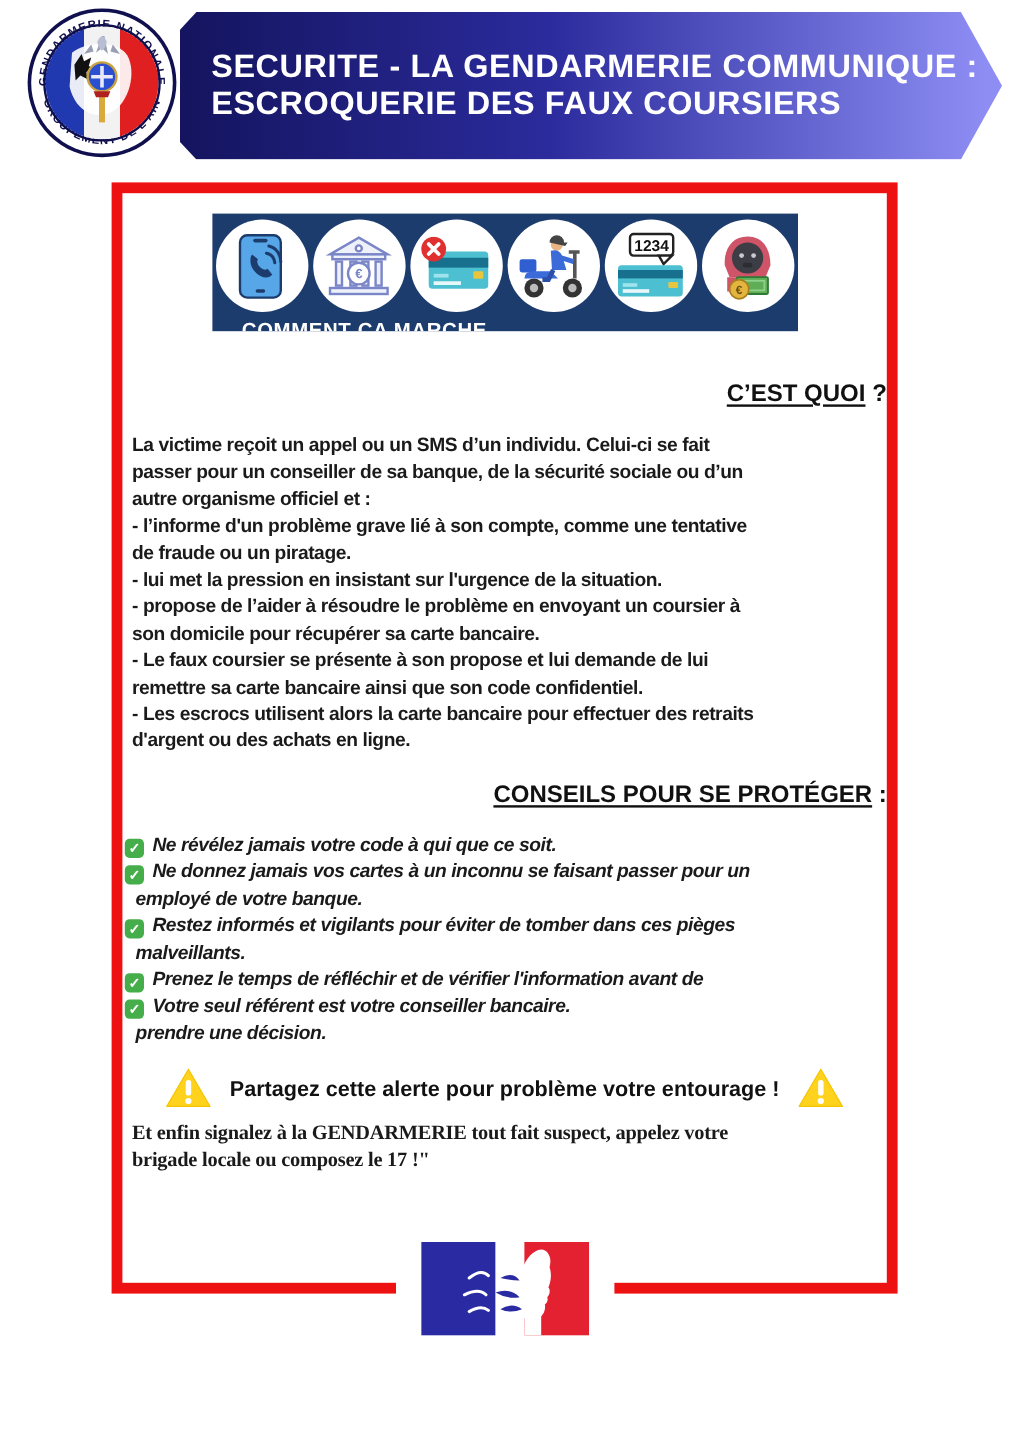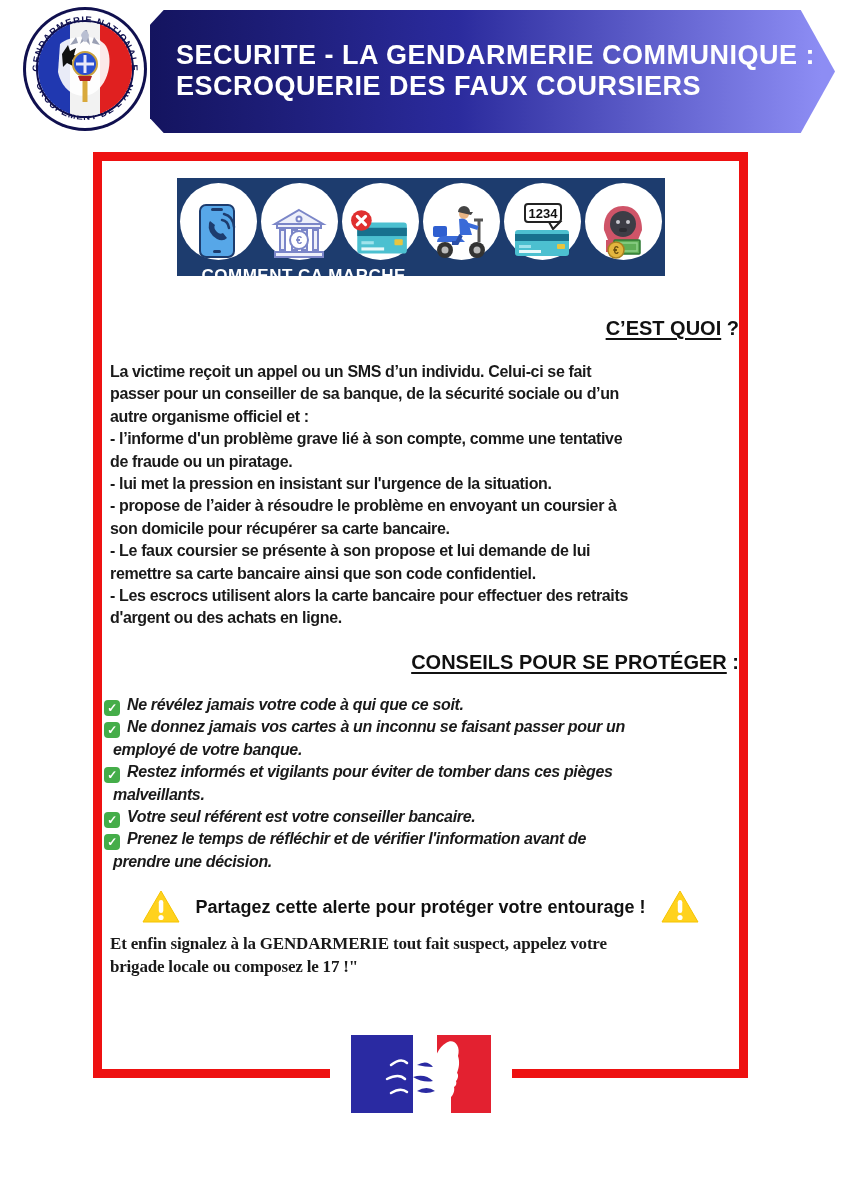--- a/index.html
+++ b/index.html
@@ -16,21 +16,21 @@
     box-sizing:border-box; padding:30px 0 0 26px;
   }
   .header-title { color:#fff; font-weight:bold; font-size:27px; line-height:31px; letter-spacing:.5px; white-space:nowrap; }
   
   .red-box {
     position:absolute; left:93px; top:152px; width:655px; height:926px;
     border:9px solid #ee1111; box-sizing:border-box; background:#fff;
   }
   .banner-strip { position:relative; width:488px; height:98px; margin:17px auto 0; background:#1d3c6e; overflow:hidden; }
   .circles { position:absolute; top:5px; left:0; width:100%; display:flex; justify-content:center; gap:4px; }
-  .circle { width:77px; height:77px; background:#fff; border-radius:50%; display:flex; align-items:flex-end; justify-content:center; flex:0 0 auto; }
+  .circle { width:77px; height:77px; background:#fff; border-radius:50%; display:flex; align-items:center; justify-content:center; flex:0 0 auto; }
   .banner-caption { position:absolute; top:88px; left:25px; color:#fff; font-weight:bold; font-size:17px; white-space:nowrap; letter-spacing:.5px; }
   .section-heading { text-align:right; font-weight:bold; font-size:20px; color:#111; }
   .h1 { margin-top:41px; }
   .h2 { margin-top:21px;padding-left:44px; }
   .u { text-decoration:underline; text-underline-offset:3px; text-decoration-thickness:2px; }
   .body-text { margin:21px 4px 0 8px; font-size:16px; font-weight:bold; letter-spacing:-.35px; color:#1a1a1a; }
   .body-text > div { line-height:22.4px; white-space:nowrap; }
   .checklist { margin:20px 2px 0 2px; font-size:16px; font-weight:bold; font-style:italic; letter-spacing:-.35px; color:#1a1a1a; }
   .check-line { line-height:22.4px; white-space:nowrap; }
   .check-cont { padding-left:9px; }
@@ -201,32 +201,32 @@
   </div>
 
   <div class="section-heading h2"><span class="u">CONSEILS POUR SE PROTÉGER</span><span> :</span></div>
 
   <div class="checklist">
     <div class="check-line"><span class="check-icon">✓</span><span>Ne révélez jamais votre code à qui que ce soit.</span></div>
     <div class="check-line"><span class="check-icon">✓</span><span>Ne donnez jamais vos cartes à un inconnu se faisant passer pour un</span></div>
     <div class="check-line check-cont">employé de votre banque.</div>
     <div class="check-line"><span class="check-icon">✓</span><span>Restez informés et vigilants pour éviter de tomber dans ces pièges</span></div>
     <div class="check-line check-cont">malveillants.</div>
+    <div class="check-line"><span class="check-icon">✓</span><span>Prenez le temps de réfléchir et de vérifier l'information avant de</span></div>
     <div class="check-line"><span class="check-icon">✓</span><span>Votre seul référent est votre conseiller bancaire.</span></div>
-    <div class="check-line"><span class="check-icon">✓</span><span>Prenez le temps de réfléchir et de vérifier l'information avant de</span></div>
     <div class="check-line check-cont">prendre une décision.</div>
   </div>
 
   <div class="alert-row">
     <svg class="warn" viewBox="0 0 40 36">
       <path d="M20,2 L38,33 H2 Z" fill="#ffd21e" stroke="#f5c400" stroke-width="1" stroke-linejoin="round"></path>
       <rect x="17.8" y="11" width="4.5" height="13" rx="2.2" fill="#ffffff"></rect>
       <circle cx="20" cy="28.5" r="2.6" fill="#ffffff"></circle>
     </svg>
-    <span class="alert-text">Partagez cette alerte pour protéger votre entourage !</span>
+    <span class="alert-text">Partagez cette alerte pour problème votre entourage !</span>
     <svg class="warn" viewBox="0 0 40 36">
       <path d="M20,2 L38,33 H2 Z" fill="#ffd21e" stroke="#f5c400" stroke-width="1" stroke-linejoin="round"></path>
       <rect x="17.8" y="11" width="4.5" height="13" rx="2.2" fill="#ffffff"></rect>
       <circle cx="20" cy="28.5" r="2.6" fill="#ffffff"></circle>
     </svg>
   </div>
 
   <div class="closing">
     <div>Et enfin signalez à la GENDARMERIE tout fait suspect, appelez votre</div>
     <div>brigade locale ou composez le 17 !"</div>

